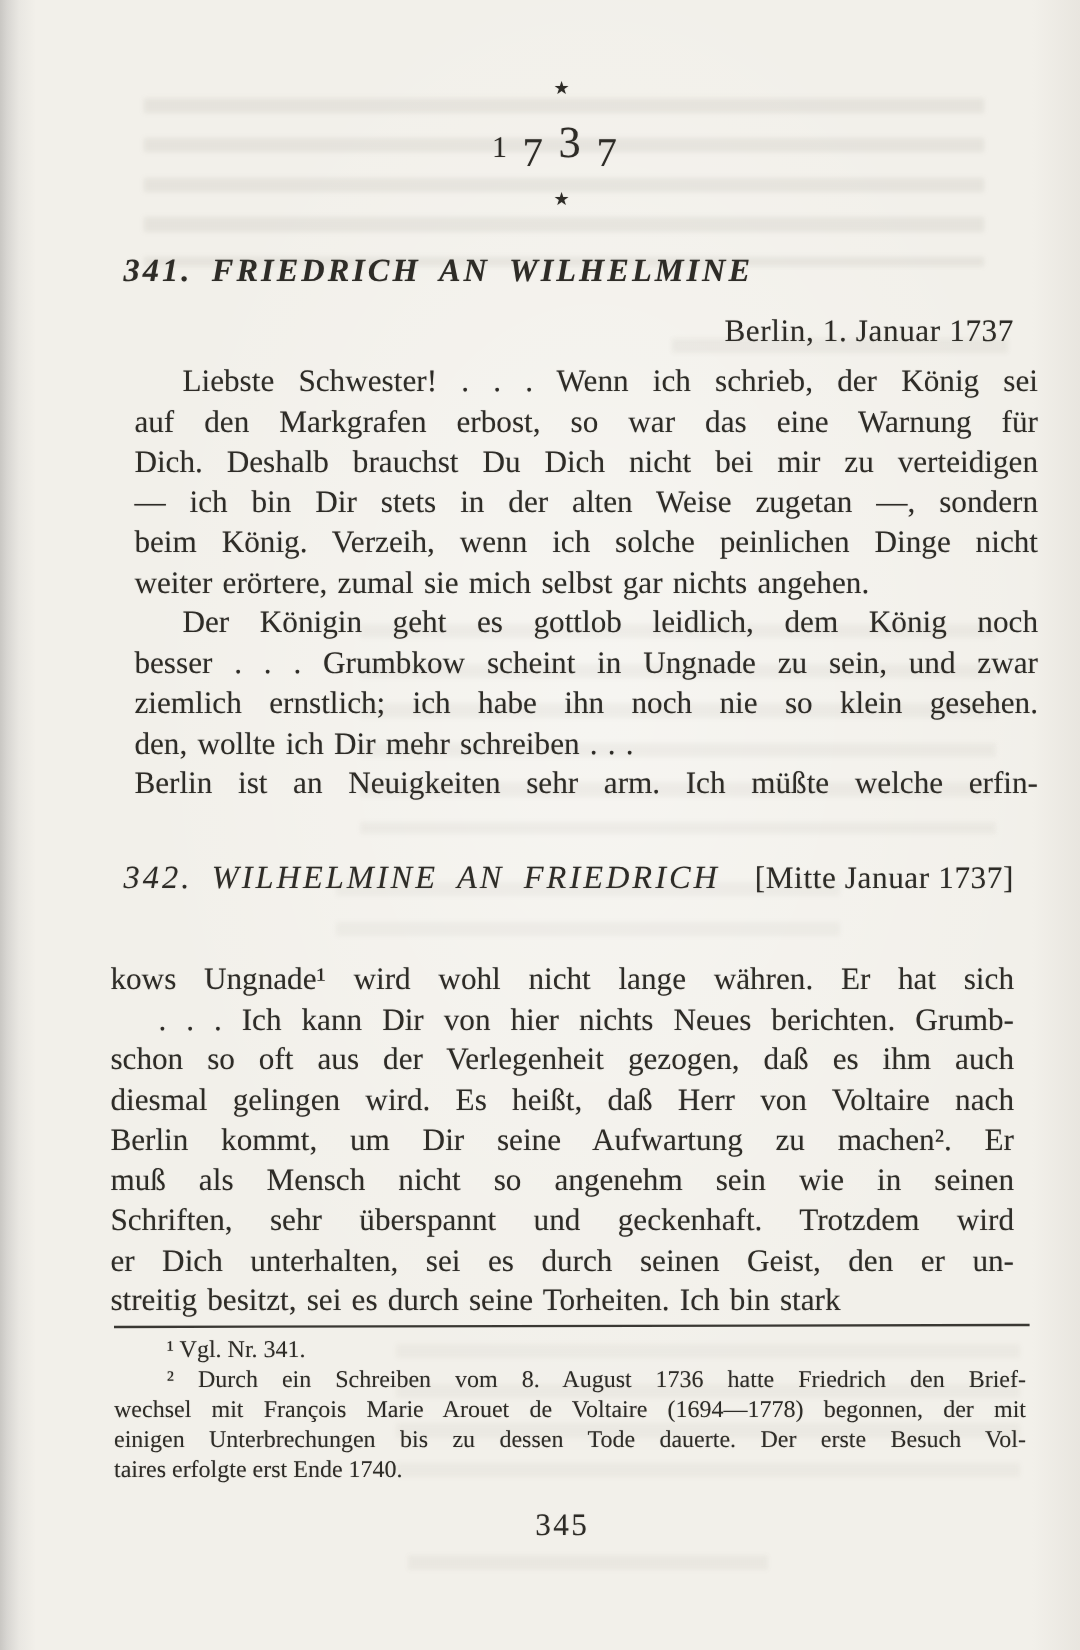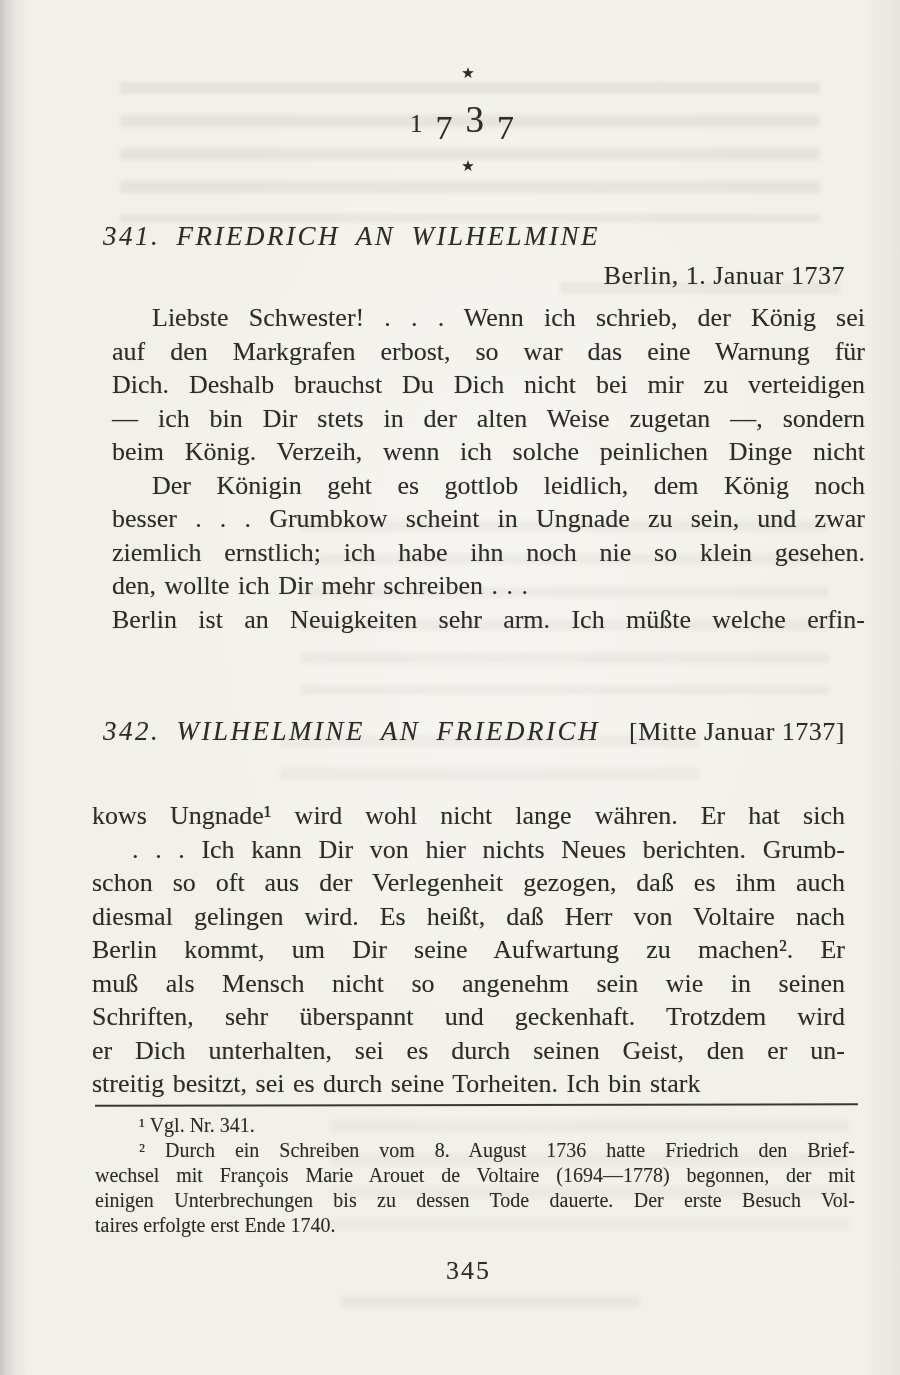--- a/index.html
+++ b/index.html
@@ -44,21 +44,21 @@
   .year span:nth-child(3) { font-size: 37px; transform: translateY(-2px); }
 
   .letter-heading {
     font-style: italic;
     font-size: 27px;
     letter-spacing: 2.5px;
     word-spacing: 7px;
     padding-left: 11px;
     white-space: nowrap;
   }
-  #heading-341 { top: 221px; }
+  #heading-341 { top: 210px; font-weight: bold; }
   #heading-342 { top: 716px; }
 
   .dateline { text-align: right; font-size: 26px; letter-spacing: 0.5px; }
   #dateline-341 { top: 261px; }
   #dateline-342 { top: 717px; }
 
   .bodytext { font-size: 26px; line-height: 33.5px; word-spacing: 2px; }
   #letterbody-341 { top: 301px; margin-left: 20px; }
   #letterbody-342 { top: 799px; }
 
@@ -95,20 +95,21 @@
 
   <div id="heading-341" class="col letter-heading ink">341. FRIEDRICH AN WILHELMINE</div>
   <div id="dateline-341" class="col dateline ink">Berlin, 1. Januar 1737</div>
   <div id="letterbody-341" class="col bodytext ink">
     <div>
         <div class="line indent">Liebste Schwester! . . . Wenn ich schrieb, der König sei</div>
         <div class="line">auf den Markgrafen erbost, so war das eine Warnung für</div>
         <div class="line">Dich. Deshalb brauchst Du Dich nicht bei mir zu verteidigen</div>
         <div class="line">— ich bin Dir stets in der alten Weise zugetan —, sondern</div>
         <div class="line">beim König. Verzeih, wenn ich solche peinlichen Dinge nicht</div>
+        <div class="line lastline">weiter erörtere, zumal sie mich selbst gar nichts angehen.</div>
       </div>
     <div>
         <div class="line indent">Der Königin geht es gottlob leidlich, dem König noch</div>
         <div class="line">besser . . . Grumbkow scheint in Ungnade zu sein, und zwar</div>
         <div class="line">ziemlich ernstlich; ich habe ihn noch nie so klein gesehen.</div>
         <div class="line lastline">den, wollte ich Dir mehr schreiben . . .</div>
         <div class="line">Berlin ist an Neuigkeiten sehr arm. Ich müßte welche erfin-</div>
       </div>
   </div>
 

